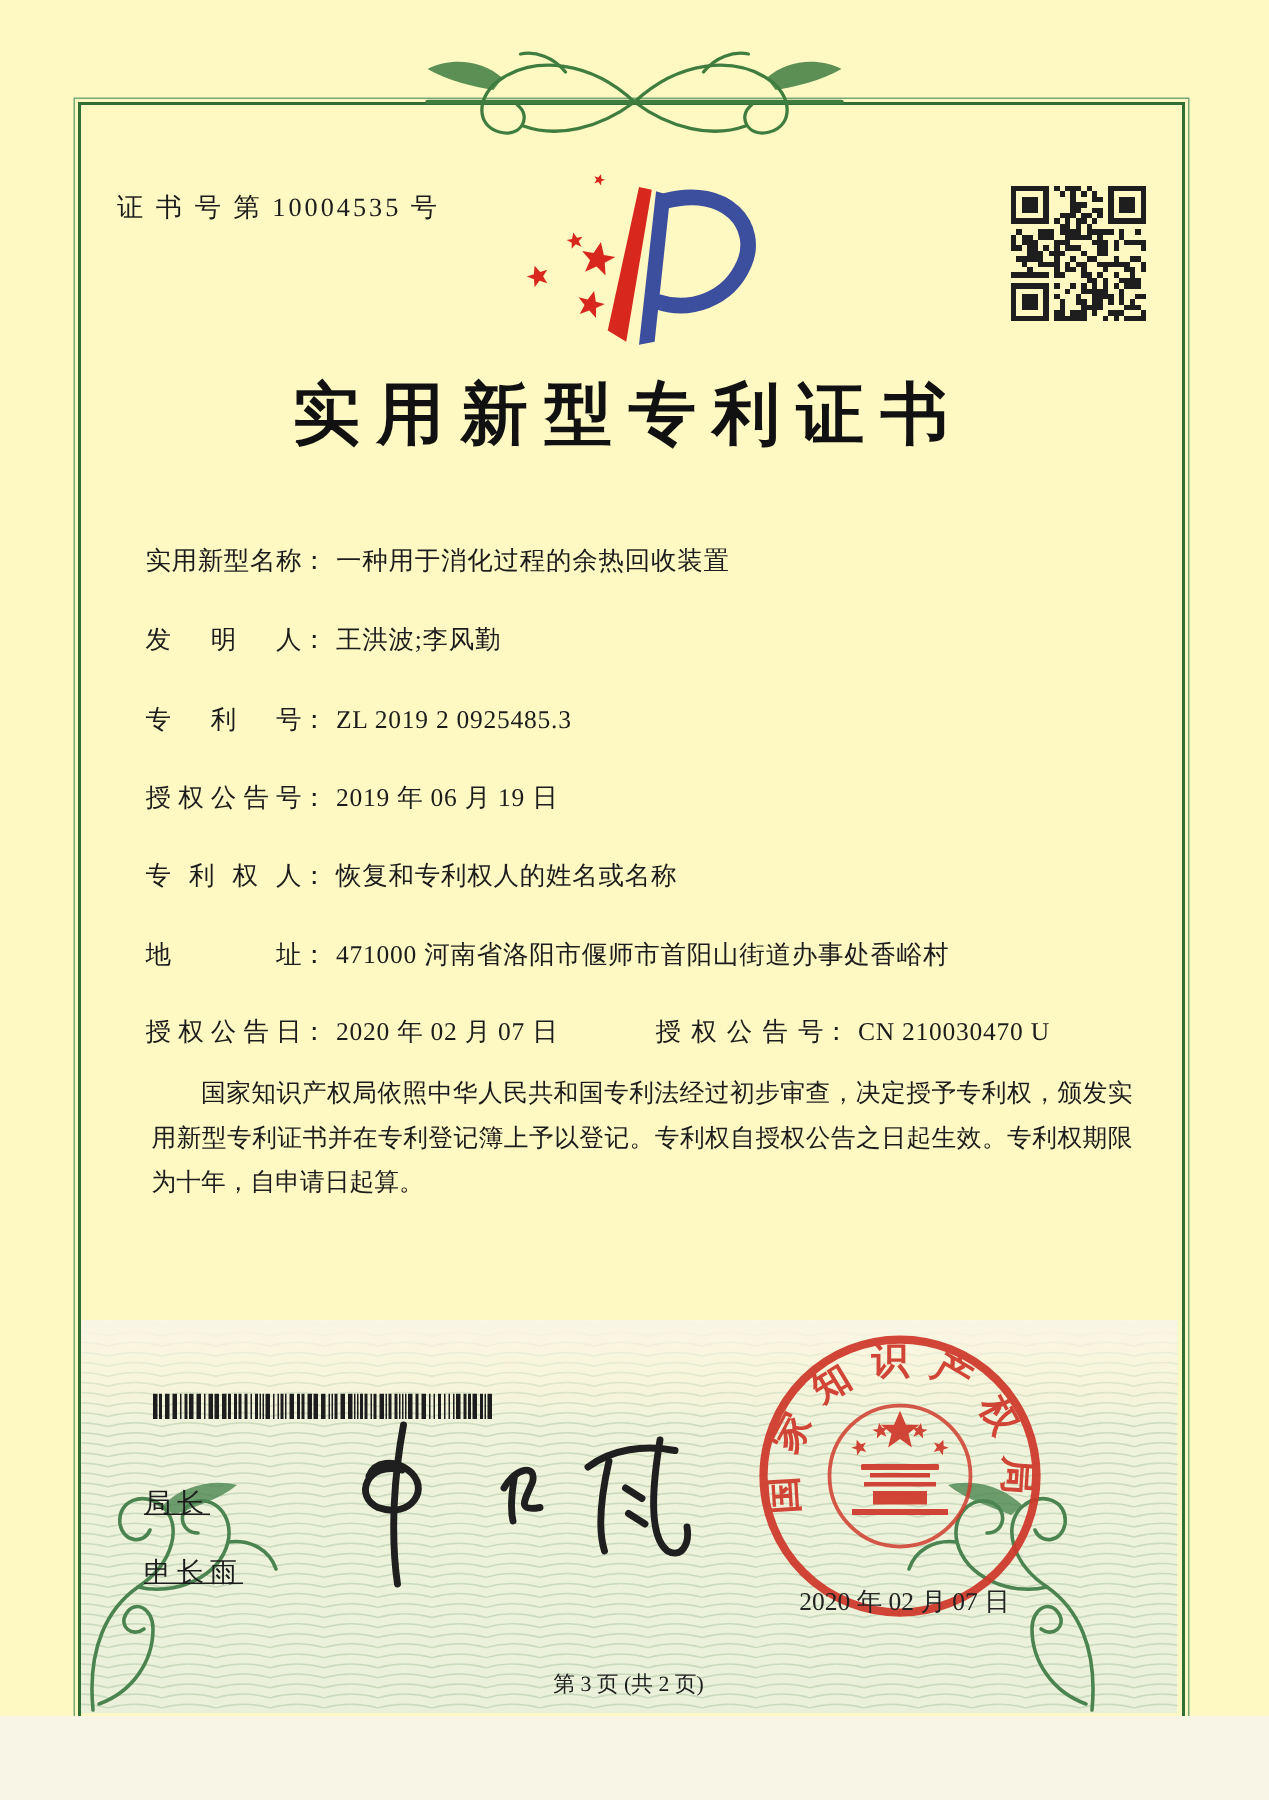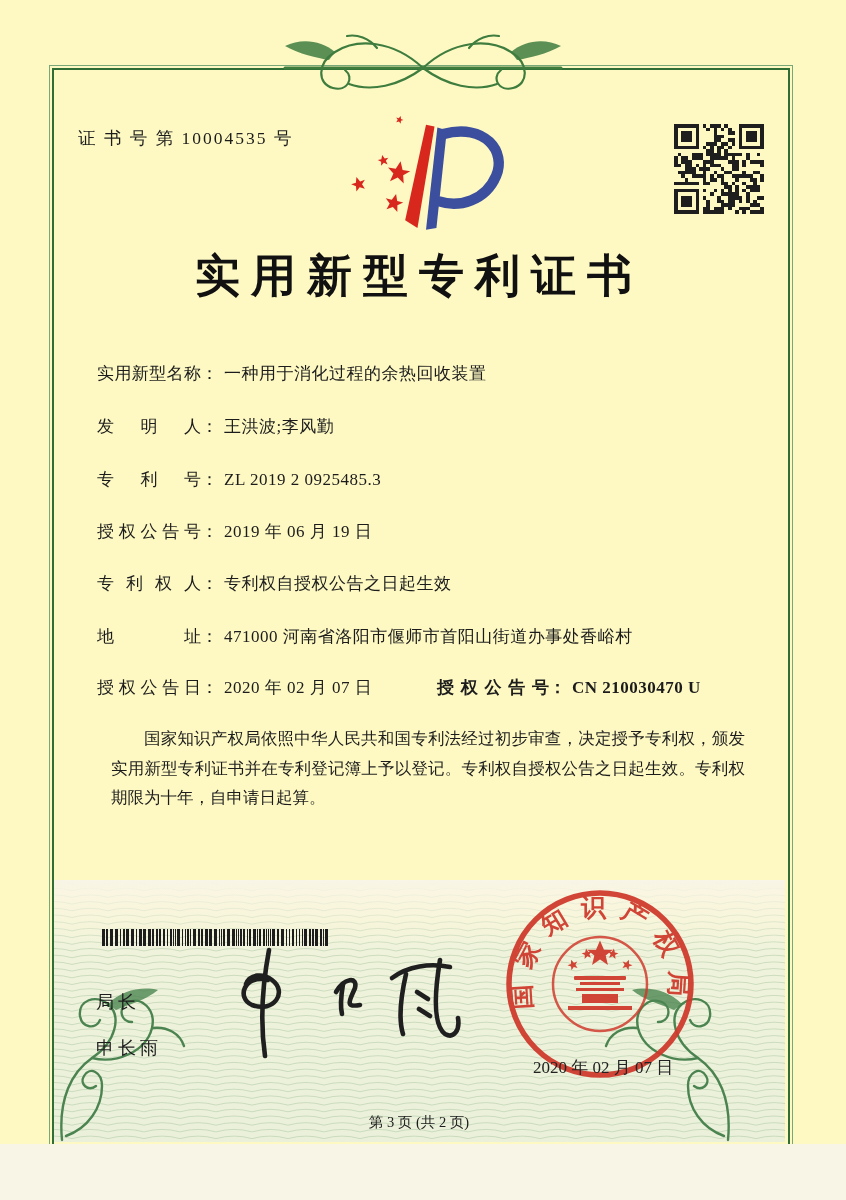--- a/index.html
+++ b/index.html
@@ -23,31 +23,31 @@
   .logo{position:absolute;left:336px;top:108px;width:180px;height:128px;z-index:3;}
   .qr{position:absolute;left:674px;top:124px;width:90px;height:90px;z-index:3;}
 
   .title{position:absolute;left:52px;width:734px;top:246px;text-align:center;
          font-size:45px;font-weight:900;letter-spacing:11px;color:#111;z-index:3;font-family:Liberation Serif, serif;}
 
   .field-row{position:absolute;left:97px;width:670px;font-size:17px;z-index:3;white-space:nowrap;}
   .f-label{display:inline-block;width:104px;text-align:justify;text-align-last:justify;vertical-align:top;}
   .f-colon{display:inline-block;margin-right:6px;}
   .f-value{letter-spacing:.5px;}
-  .grant-no-group{position:absolute;left:340px;top:0;font-weight:bold;}
+  .grant-no-group{position:absolute;left:340px;top:0;}
   .grant-no-group .f-label{width:112px;}
 
   .paragraphs{position:absolute;left:97px;top:710px;width:662px;font-size:16.5px;line-height:29.5px;
               text-align:justify;z-index:3;}
-  .paragraphs p{margin:14px;text-indent:2em;}
+  .paragraphs p{margin:4px;text-indent:2em;}
 
   .barcode{position:absolute;left:102px;top:929px;width:226px;height:17px;z-index:4;}
 
   .director{position:absolute;left:96px;top:990px;font-size:18px;letter-spacing:4px;z-index:5;}
-  .director div{margin-bottom:22px;}
+  .director div{margin-bottom:22px;text-decoration:underline;}
   .signature{position:absolute;left:212px;top:940px;width:280px;height:128px;z-index:5;}
 
   .seal{position:absolute;left:500px;top:884px;width:200px;height:200px;z-index:3;opacity:.93;}
   .seal-date{position:absolute;left:505px;top:1056px;width:196px;text-align:center;
              font-size:17px;color:#222;z-index:5;}
 
   .page-info{position:absolute;left:52px;top:1113px;width:734px;text-align:center;font-size:14.5px;z-index:3;}
   .back-note{position:absolute;left:0;top:1160px;width:846px;text-align:center;font-size:16px;z-index:3;padding-left:40px;}
 </style>
 </head>
@@ -487,21 +487,21 @@
   <div class="field-row" style="top:415px">
     <span class="f-label">发明人</span><span class="f-colon">：</span><span class="f-value">王洪波;李风勤</span>
   </div>
   <div class="field-row" style="top:468px">
     <span class="f-label">专利号</span><span class="f-colon">：</span><span class="f-value">ZL 2019 2 0925485.3</span>
   </div>
   <div class="field-row" style="top:520px">
     <span class="f-label">授权公告号</span><span class="f-colon">：</span><span class="f-value">2019 年 06 月 19 日</span>
   </div>
   <div class="field-row" style="top:572px">
-    <span class="f-label">专利权人</span><span class="f-colon">：</span><span class="f-value">专利权自授权公告之日起生效</span>
+    <span class="f-label">专利权人</span><span class="f-colon">：</span><span class="f-value">恢复和专利权人的姓名或名称</span>
   </div>
   <div class="field-row" style="top:625px">
     <span class="f-label">地址</span><span class="f-colon">：</span><span class="f-value">471000 河南省洛阳市偃师市首阳山街道办事处香峪村</span>
   </div>
   <div class="field-row" style="top:676px">
     <span class="f-label">授权公告日</span><span class="f-colon">：</span><span class="f-value">2020 年 02 月 07 日</span>
     <span class="grant-no-group">
       <span class="f-label">授权公告号</span><span class="f-colon">：</span><span class="f-value">CN 210030470 U</span>
     </span>
   </div>

